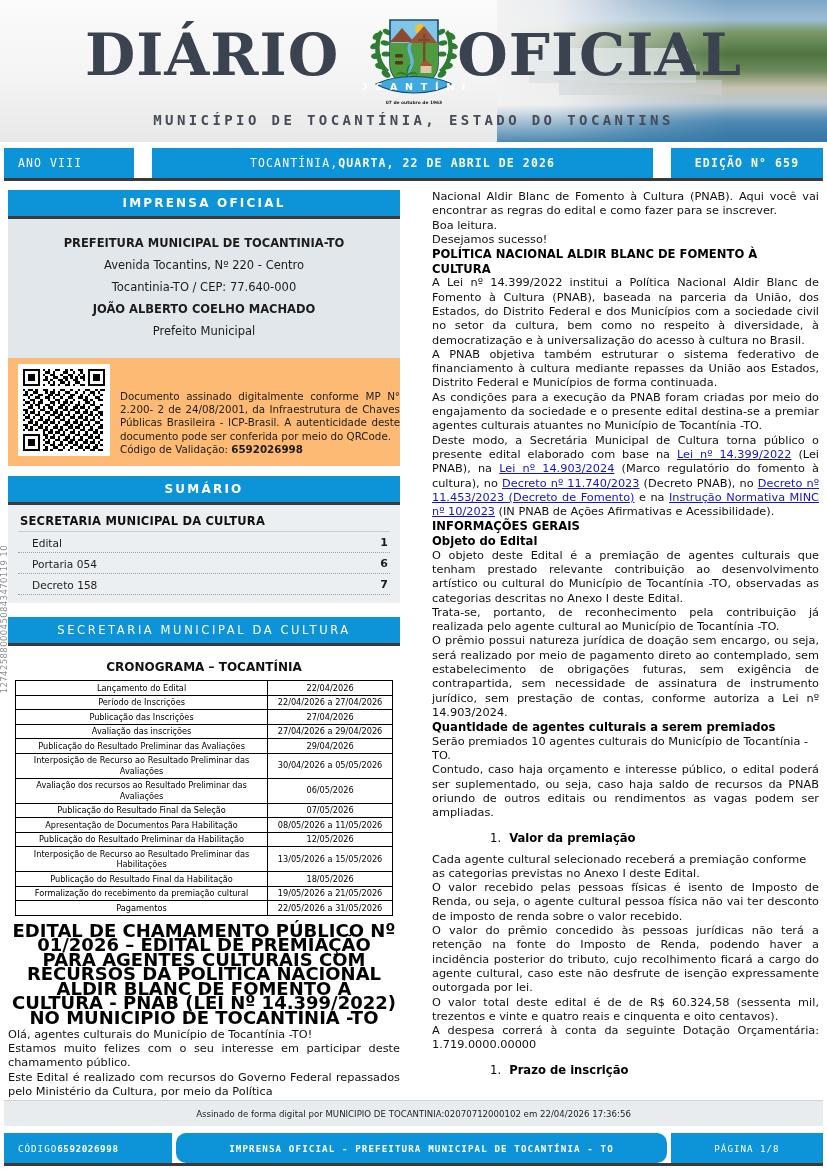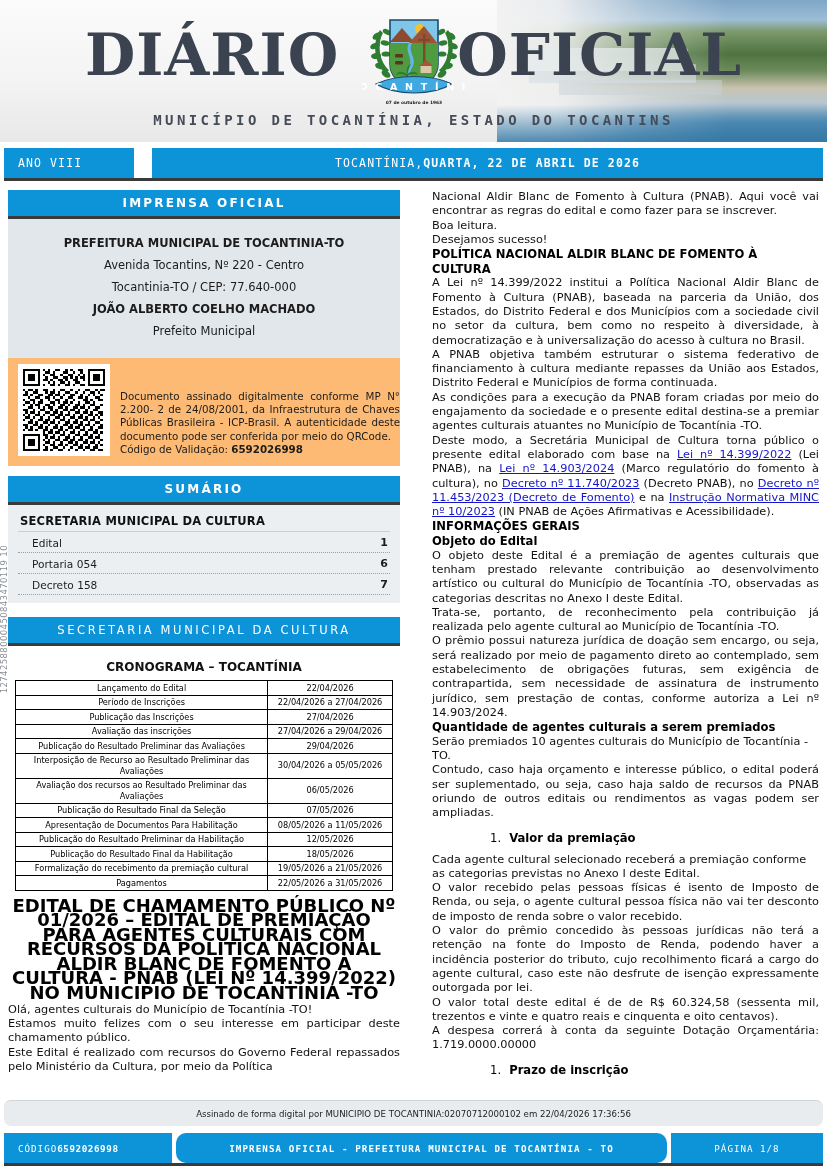--- a/index.html
+++ b/index.html
@@ -173,21 +173,20 @@
     white-space:nowrap;
   }
 
   
   .sigbar {
     position:absolute; left:4px; top:1100px; width:819px; height:26px;
     background:#e9ecef; border-top:1px solid #cfd4d8;
     display:flex; align-items:center; justify-content:center;
     font-size:8.6px; color:#222;
     font-family:"DejaVu Sans","Liberation Sans",sans-serif;
-    border-radius:7px;
   }
   .footer {
     position:absolute; left:4px; top:1133px; width:819px; height:30px;
     display:flex; gap:4px;
   }
   .footer .f {
     background:#0c93d8; color:#fff; display:flex; align-items:center;
     font-family:"DejaVu Sans Mono","Liberation Mono",monospace;
     font-size:9.2px; letter-spacing:1px;
   }
@@ -274,20 +273,21 @@
       <div class="mast-sub">MUNICÍPIO DE TOCANTÍNIA, ESTADO DO TOCANTINS</div>
     </div>
   </div>
 
   <div class="edbar">
     <div class="cell ano">ANO VIII</div>
     <div class="cell date">
       <span>TOCANTÍNIA, </span>
         <b>QUARTA, 22 DE ABRIL DE 2026</b>
     </div>
+    <div class="cell ed">EDIÇÃO N° 659</div>
   </div>
   <div class="edbar-shadow"></div>
 
   <div class="cols">
 
     <div class="col-left">
 
       <div class="blue-head">IMPRENSA OFICIAL</div>
       <div class="head-shadow"></div>
 
@@ -418,20 +418,24 @@
             </tr>
             <tr>
               <td class="c1">Apresentação de Documentos Para Habilitação</td>
               <td class="c2">08/05/2026 a 11/05/2026</td>
             </tr>
             <tr>
               <td class="c1">Publicação do Resultado Preliminar da Habilitação</td>
               <td class="c2">12/05/2026</td>
             </tr>
             <tr>
+              <td class="c1">Interposição de Recurso ao Resultado Preliminar das Habilitações</td>
+              <td class="c2">13/05/2026 a 15/05/2026</td>
+            </tr>
+            <tr>
               <td class="c1">Publicação do Resultado Final da Habilitação</td>
               <td class="c2">18/05/2026</td>
             </tr>
             <tr>
               <td class="c1">Formalização do recebimento da premiação cultural</td>
               <td class="c2">19/05/2026 a 21/05/2026</td>
             </tr>
             <tr>
               <td class="c1">Pagamentos</td>
               <td class="c2">22/05/2026 a 31/05/2026</td>

